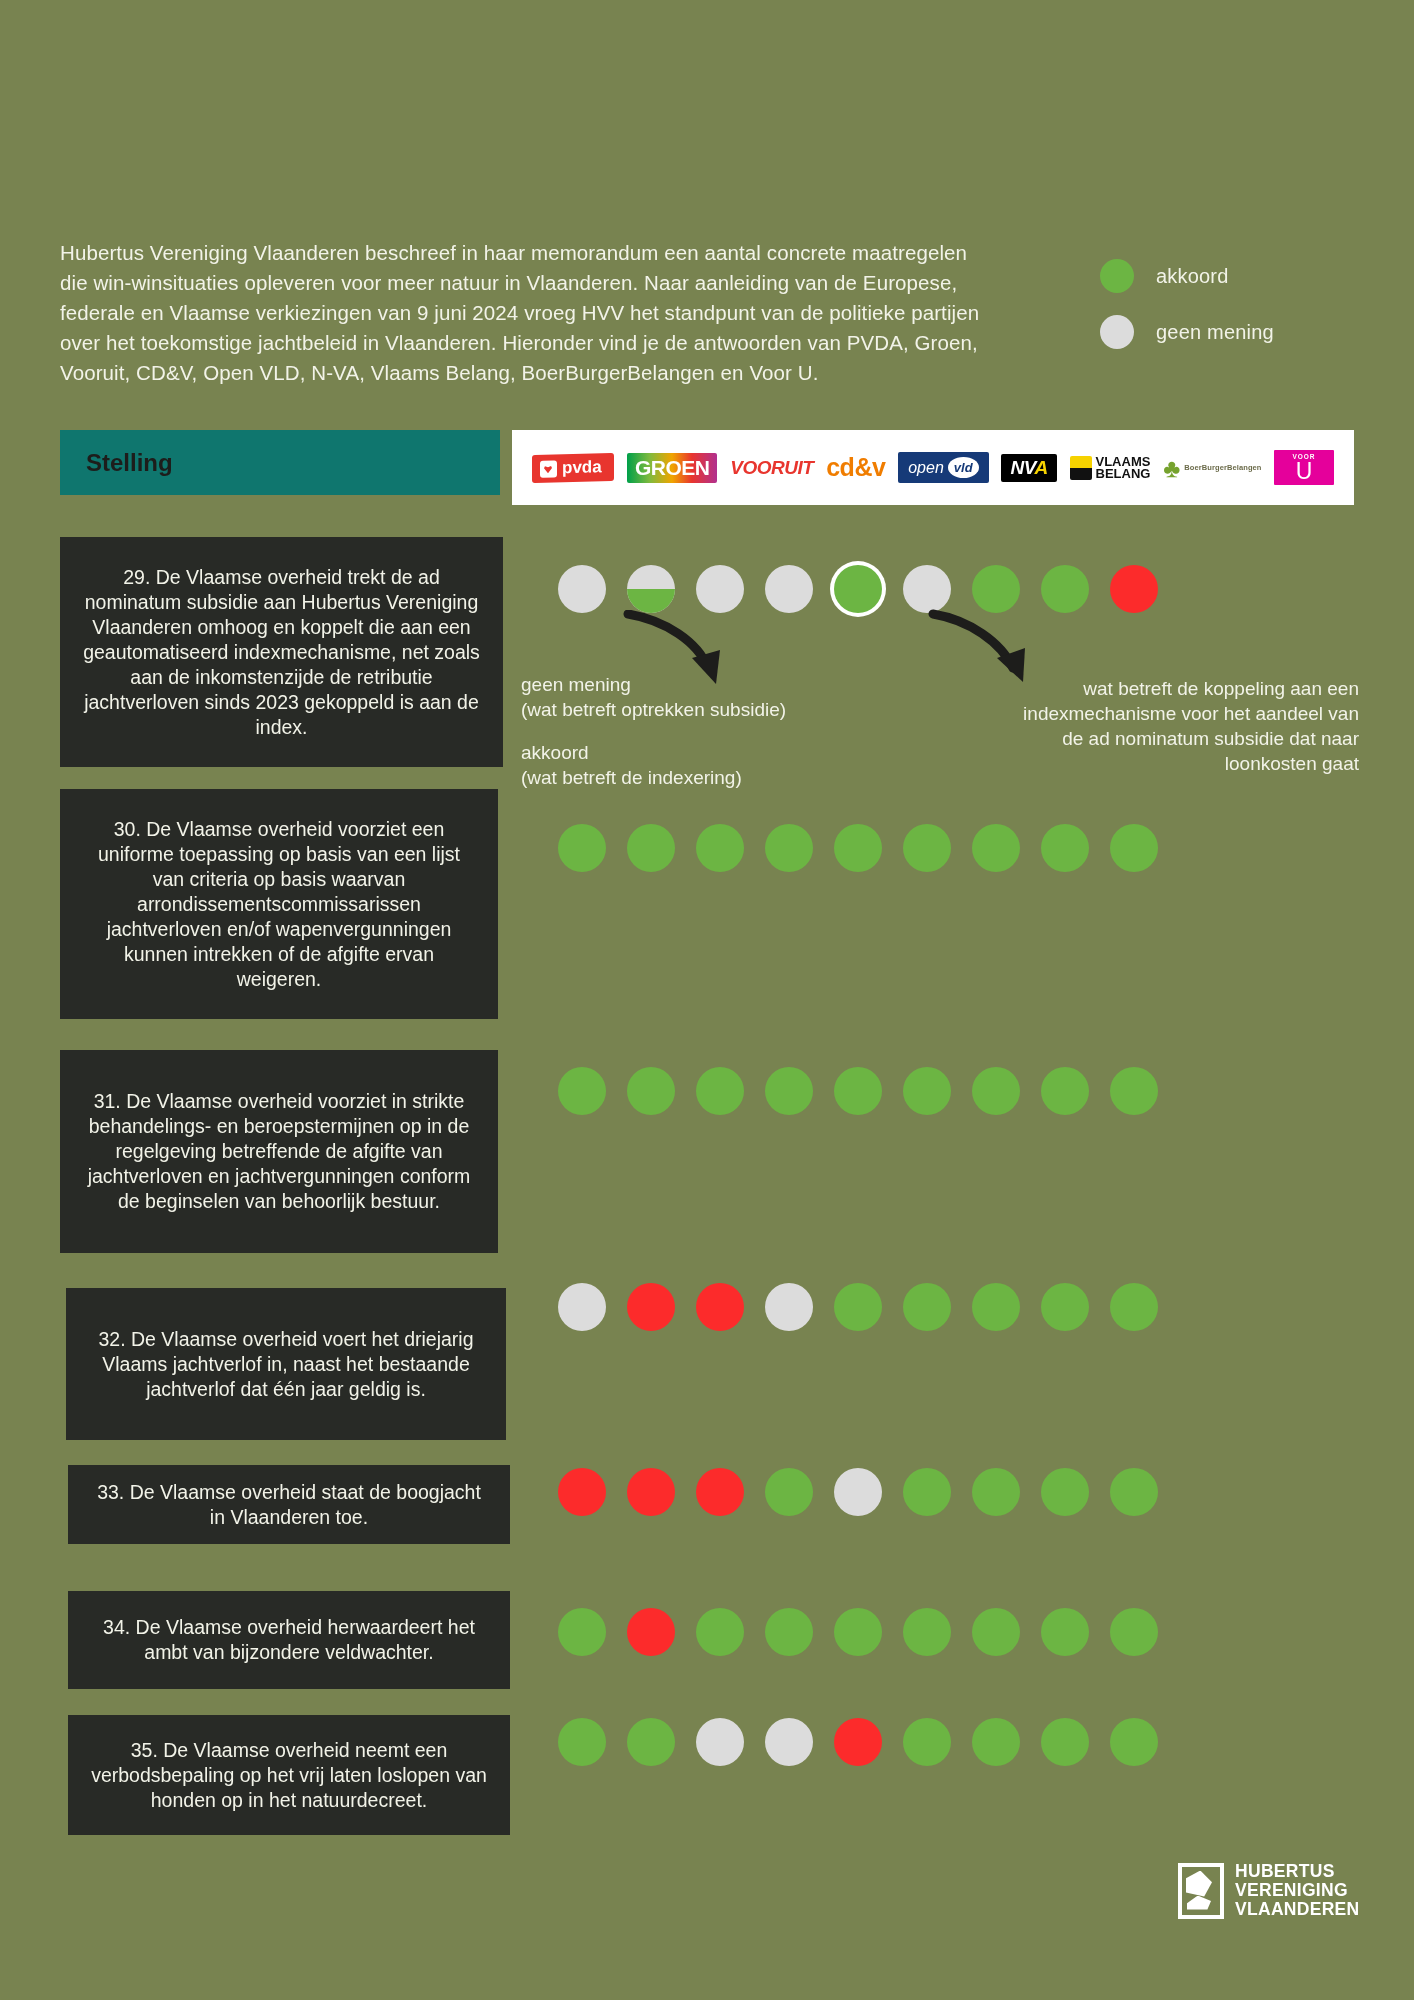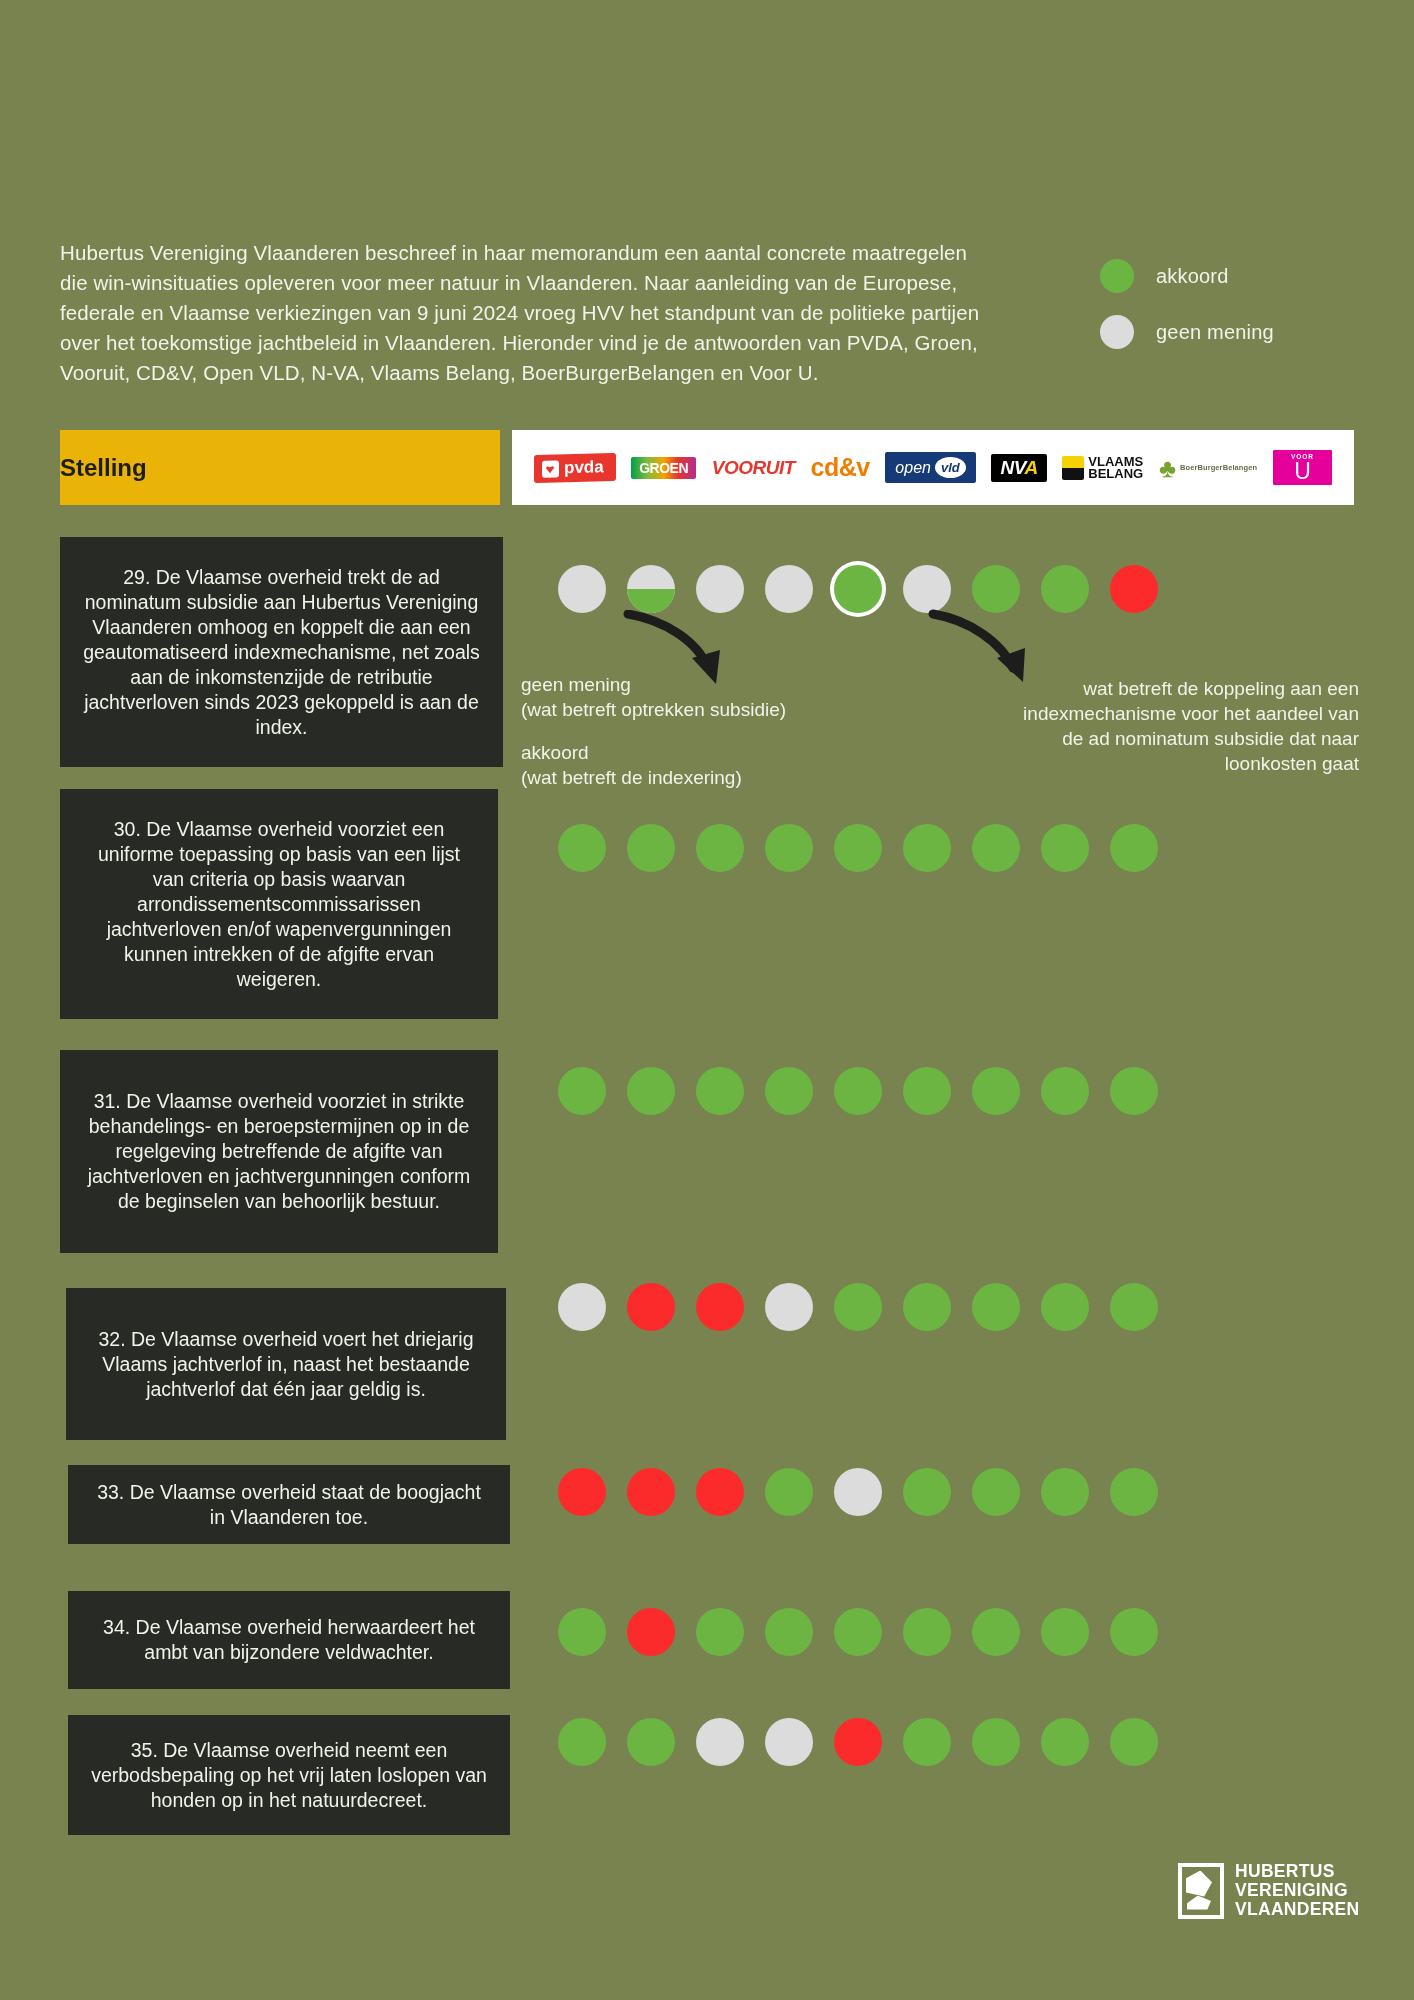--- a/index.html
+++ b/index.html
@@ -74,24 +74,25 @@
     font-size: 20px;
     letter-spacing: 0.2px;
   }
 
   
   .stelling-head {
     position: absolute;
     left: 60px;
     top: 430px;
     width: 440px;
-    height: 75px;
-    background: #eab308;
-    display: flex;
-    align-items: center;
+    height: 65px;
+    background: #0f766e;
+    display: flex;
+    align-items: center;
+    padding-left: 26px;
   }
   .stelling-head span {
     font-size: 24px;
     font-weight: 700;
     color: #1d1d1b;
   }
   .logo-head {
     position: absolute;
     left: 512px;
     top: 430px;
@@ -129,21 +130,21 @@
   }
   .pvda-heart::after {
     content: "";
     position: absolute;
     left: 4px; top: 5px;
     width: 8px; height: 8px;
     background: #e8352e;
     clip-path: polygon(50% 100%, 0 38%, 12% 12%, 50% 26%, 88% 12%, 100% 38%);
   }
   .logo-groen {
-    font-size: 14px;
+    font-size: 21px;
     font-weight: 900;
     letter-spacing: -0.5px;
     color: #ffffff;
     padding: 3px 8px;
     background: linear-gradient(90deg,#00a04a 0%, #7fba3e 25%, #f0a500 50%, #e8352e 72%, #b1308f 100%);
     border-radius: 2px;
     font-family: "Liberation Sans", sans-serif;
   }
   .logo-vooruit {
     color: #e8352e;

